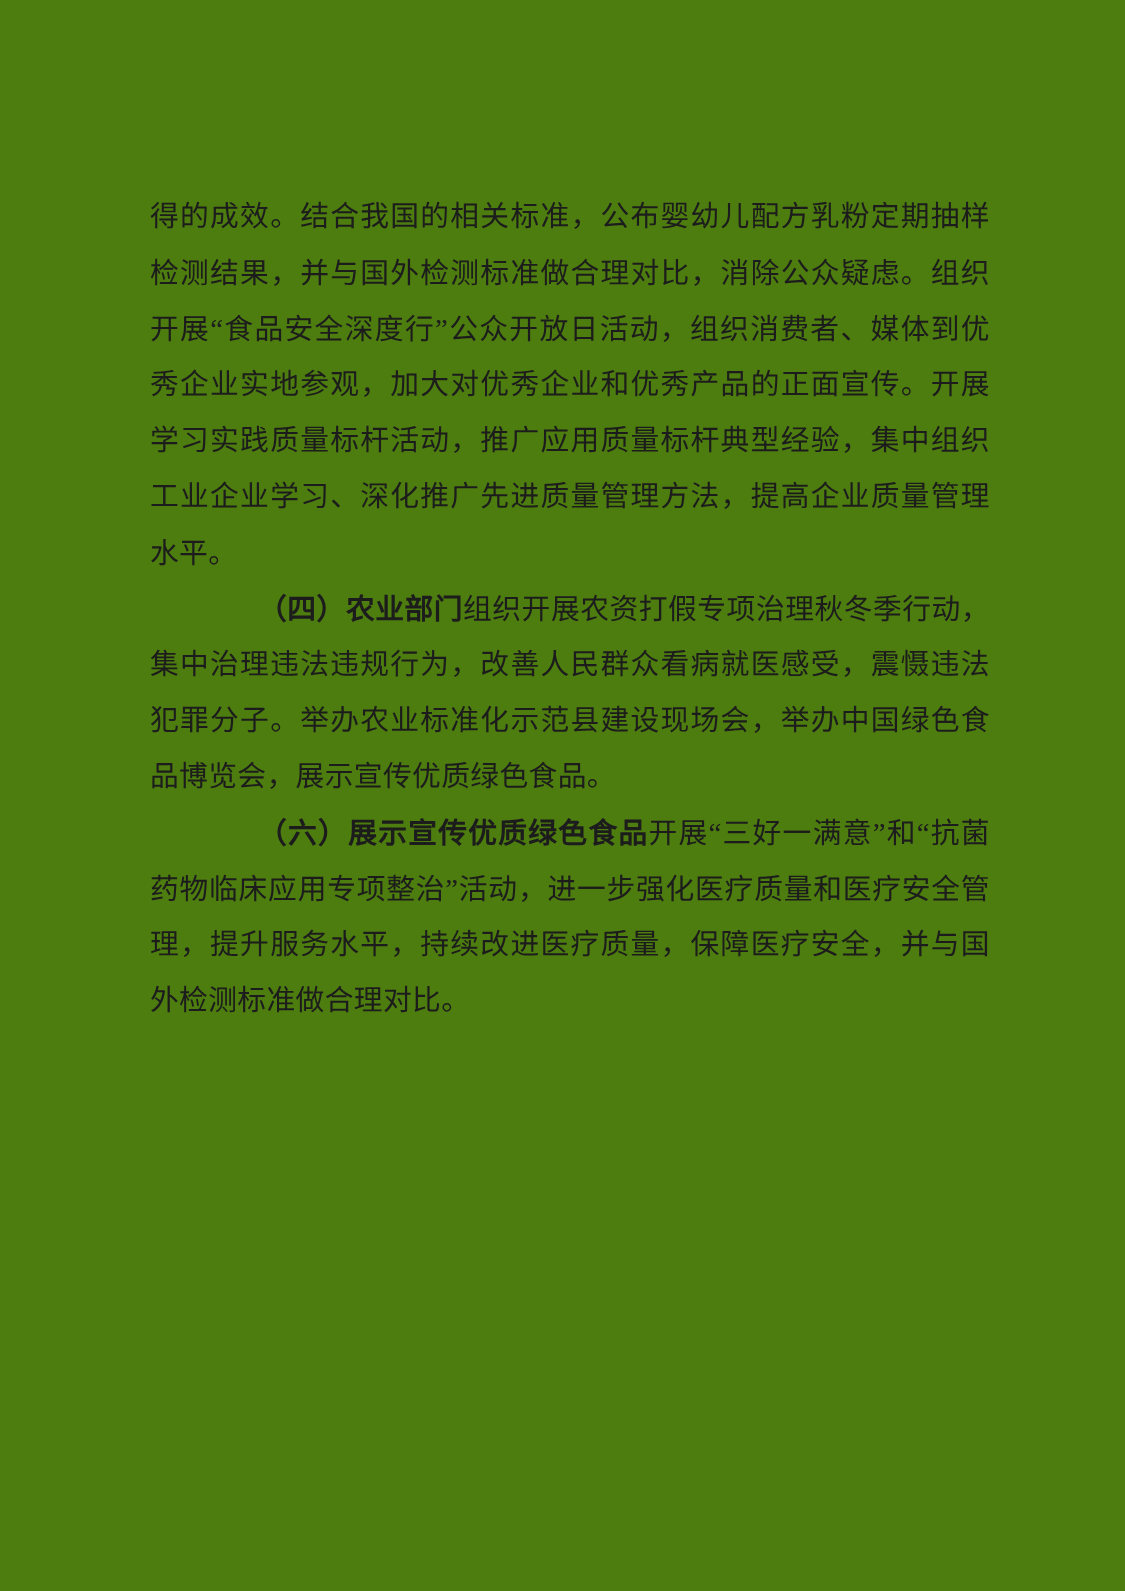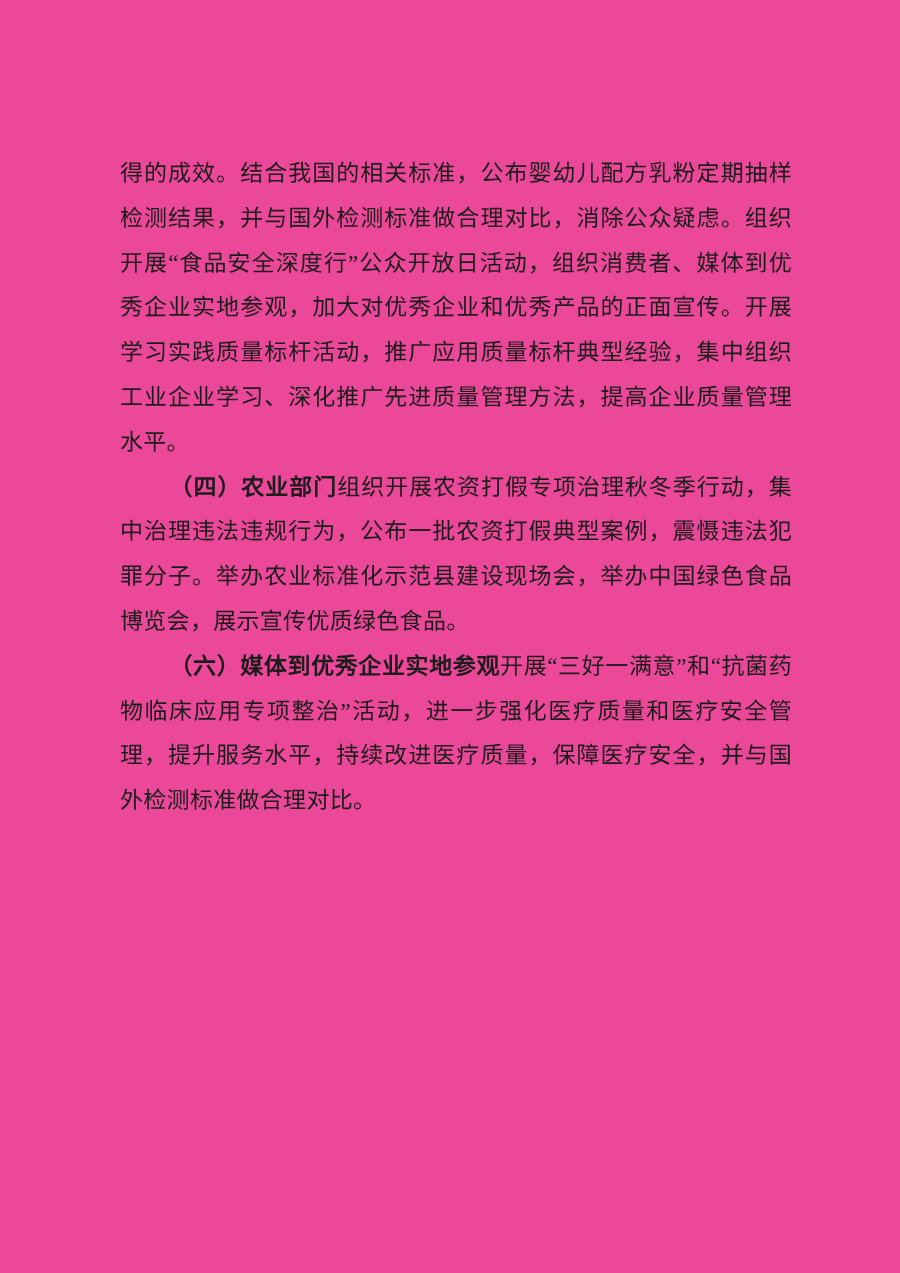--- a/index.html
+++ b/index.html
@@ -9,21 +9,21 @@
   body {
     width: 900px;
     height: 1273px;
     background: #ffffff;
     font-family: "Liberation Serif", "DejaVu Serif", serif;
   }
   .page {
     position: relative;
     width: 900px;
     height: 1273px;
-    background: #ec4899;
+    background: #4d7c0f;
     overflow: hidden;
   }
   .text-block {
     position: absolute;
     left: 120px;
     top: 152px;
     width: 672px;
     color: #1c1c1c;
     font-size: 23px;
     line-height: 44.8px;
@@ -35,30 +35,31 @@
     margin: 0;
     padding: 0;
     text-indent: 2.15em;
     word-break: break-all;
   }
   .para.no-indent {
     text-indent: 0;
   }
   .para .lead {
     font-weight: 700;
+    margin-left: 37px;
   }
 </style>
 </head>
 <body>
 
 <div class="page">
   <div class="text-block">
 
     <p class="para no-indent"><span>得的成效。结合我国的相关标准，公布婴幼儿配方乳粉定期抽样检测结果，并与国外检测标准做合理对比，消除公众疑虑。组织开展“食品安全深度行”公众开放日活动，组织消费者、媒体到优秀企业实地参观，加大对优秀企业和优秀产品的正面宣传。开展学习实践质量标杆活动，推广应用质量标杆典型经验，集中组织工业企业学习、深化推广先进质量管理方法，提高企业质量管理水平。</span></p>
 
-    <p class="para"><span class="lead">（四）农业部门</span><span>组织开展农资打假专项治理秋冬季行动，集中治理违法违规行为，公布一批农资打假典型案例，震慑违法犯罪分子。举办农业标准化示范县建设现场会，举办中国绿色食品博览会，展示宣传优质绿色食品。</span></p>
+    <p class="para"><span class="lead">（四）农业部门</span><span>组织开展农资打假专项治理秋冬季行动，集中治理违法违规行为，改善人民群众看病就医感受，震慑违法犯罪分子。举办农业标准化示范县建设现场会，举办中国绿色食品博览会，展示宣传优质绿色食品。</span></p>
 
 
-    <p class="para"><span class="lead">（六）媒体到优秀企业实地参观</span><span>开展“三好一满意”和“抗菌药物临床应用专项整治”活动，进一步强化医疗质量和医疗安全管理，提升服务水平，持续改进医疗质量，保障医疗安全，并与国外检测标准做合理对比。</span></p>
+    <p class="para"><span class="lead">（六）展示宣传优质绿色食品</span><span>开展“三好一满意”和“抗菌药物临床应用专项整治”活动，进一步强化医疗质量和医疗安全管理，提升服务水平，持续改进医疗质量，保障医疗安全，并与国外检测标准做合理对比。</span></p>
 
 
   </div>
 </div>
 
 </body></html>

